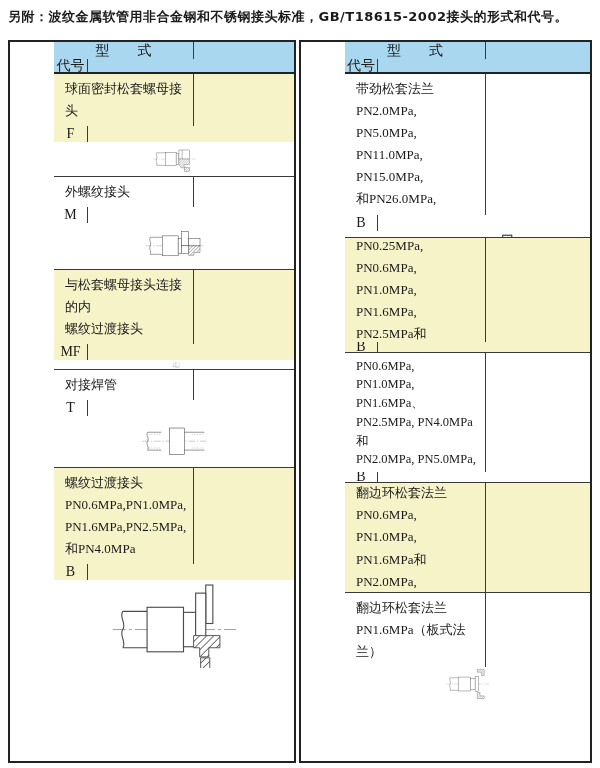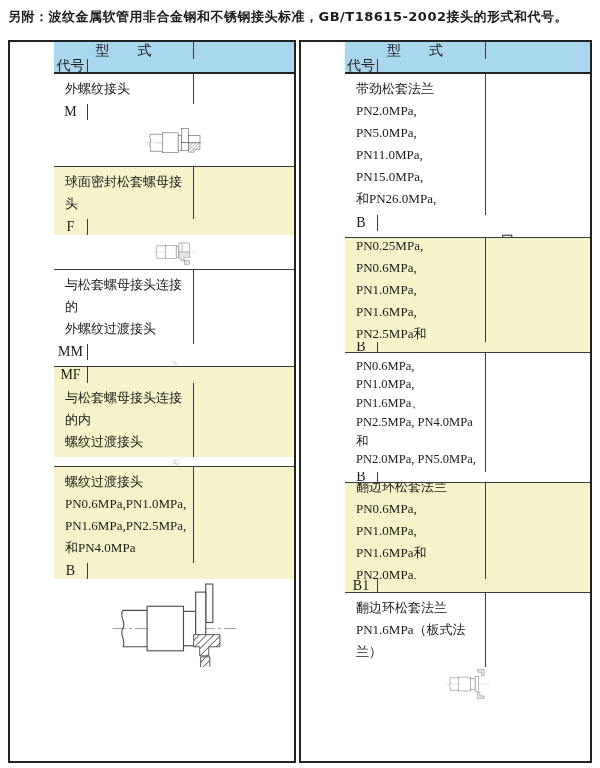--- a/index.html
+++ b/index.html
@@ -59,20 +59,41 @@
 
 <div class="title">另附：波纹金属软管用非合金钢和不锈钢接头标准，GB/T18615-2002接头的形式和代号。</div>
 
 <div class="tbl lt">
   <div class="row header" style="height:32px">
     <div class="cell tcell hc">型　　式</div>
     <div class="cell ccell hc">代号</div>
     <div class="cell dcell hc" style="display:flex;align-items:center;justify-content:center">简　　图</div>
   </div>
 
+  <div class="row hl" style="height:103px">
+    <div class="cell tcell"><span>球面密封松套螺母接头</span></div>
+    <div class="cell ccell">
+        <span>F</span>
+      </div>
+    <div class="cell dcell" style="background:#fff">
+        <div class="diag">
+      <svg viewBox="0 0 130 92" preserveAspectRatio="xMidYMid meet">
+        <line class="cl" x1="4" y1="46" x2="126" y2="46"></line>
+        <path class="ln" d="M40 28 H14 M40 64 H14 M14 28 c-4 6 4 12 0 18 c-4 6 4 12 0 18"></path>
+        <rect class="bx" x="40" y="27" width="30" height="38"></rect>
+        <rect class="bx" x="70" y="31" width="8" height="30"></rect>
+        <rect class="bx" x="78" y="20" width="30" height="26"></rect>
+        <line class="ln" x1="87" y1="20" x2="87" y2="46"></line>
+        <path class="ht" d="M78 46 h30 v16 h-15 v9 h-9 l-6 -11 z"></path>
+        <rect class="ht" x="93" y="71" width="16" height="10"></rect>
+      </svg>
+    </div>
+      </div>
+  </div>
+
   <div class="row" style="height:93px">
     <div class="cell tcell"><span>外螺纹接头</span></div>
     <div class="cell ccell">
         <span>M</span>
       </div>
     <div class="cell dcell">
         <div class="diag">
       <svg viewBox="0 0 130 92" preserveAspectRatio="xMidYMid meet">
         <line class="cl" x1="4" y1="46" x2="126" y2="46"></line>
         <path class="ln" d="M40 28 H14 M40 64 H14 M14 28 c-4 6 4 12 0 18 c-4 6 4 12 0 18"></path>
@@ -80,81 +101,61 @@
         <rect class="bx" x="73" y="30" width="7" height="32"></rect>
         <rect class="bx" x="80" y="16" width="15" height="30"></rect>
         <rect class="bx" x="80" y="46" width="15" height="16"></rect>
         <rect class="bx" x="95" y="31" width="24" height="15"></rect>
         <path class="ht" d="M95 46 h24 v14 h-13 v6 h-11 z"></path>
       </svg>
     </div>
       </div>
   </div>
 
-  <div class="row hl" style="height:103px">
-    <div class="cell tcell"><span>球面密封松套螺母接头</span></div>
-    <div class="cell ccell">
-        <span>F</span>
-      </div>
-    <div class="cell dcell" style="background:#fff">
-        <div class="diag">
-      <svg viewBox="0 0 130 92" preserveAspectRatio="xMidYMid meet">
-        <line class="cl" x1="4" y1="46" x2="126" y2="46"></line>
-        <path class="ln" d="M40 28 H14 M40 64 H14 M14 28 c-4 6 4 12 0 18 c-4 6 4 12 0 18"></path>
-        <rect class="bx" x="40" y="27" width="30" height="38"></rect>
-        <rect class="bx" x="70" y="31" width="8" height="30"></rect>
-        <rect class="bx" x="78" y="20" width="30" height="26"></rect>
-        <line class="ln" x1="87" y1="20" x2="87" y2="46"></line>
-        <path class="ht" d="M78 46 h30 v16 h-15 v9 h-9 l-6 -11 z"></path>
-        <rect class="ht" x="93" y="71" width="16" height="10"></rect>
-      </svg>
-    </div>
-      </div>
-  </div>
-
-  <div class="row" style="height:97px">
-    <div class="cell tcell"><span>与松套螺母接头连接的
-外螺纹过渡接头</span></div>
-    <div class="cell ccell">
-        <span>MM</span>
-      </div>
-    <div class="cell dcell">
-        <div class="diag">
-      <svg viewBox="0 0 130 92" preserveAspectRatio="xMidYMid meet">
-        <line class="cl" x1="4" y1="46" x2="126" y2="46"></line>
-        <rect class="bx" x="52" y="26" width="28" height="36"></rect>
-        <line class="ln" x1="60" y1="26" x2="60" y2="62"></line>
-        <rect class="bx" x="84" y="14" width="13" height="12" rx="3"></rect>
-        <rect class="bx" x="80" y="24" width="40" height="38"></rect>
-        <path class="ht" d="M46 62 h74 v10 h-44 v8 h-15 v-8 h-15 z"></path>
-      </svg>
-    </div>
-      </div>
-  </div>
 
   <div class="row hl" style="height:100px">
-    <div class="cell ccell">
-        <span>MF</span>
-      </div>
     <div class="cell tcell"><span>与松套螺母接头连接的内
 螺纹过渡接头</span></div>
+    <div class="cell ccell">
+        <span>MF</span>
+      </div>
     <div class="cell dcell" style="background:#fff">
         <div class="diag">
       <svg viewBox="0 0 130 92" preserveAspectRatio="xMidYMid meet">
         <line class="cl" x1="4" y1="46" x2="126" y2="46"></line>
         <rect class="bx" x="52" y="30" width="24" height="30"></rect>
         <line class="ln" x1="60" y1="30" x2="60" y2="60"></line>
         <rect class="bx" x="76" y="20" width="42" height="48"></rect>
         <line class="ln" x1="88" y1="20" x2="88" y2="68"></line>
         <path class="ht" d="M46 60 h72 v12 h-36 v-5 h-36 z"></path>
       </svg>
     </div>
       </div>
   </div>
 
+  <div class="row" style="height:98px">
+    <div class="cell tcell"><span>对接焊管</span></div>
+    <div class="cell ccell">
+        <span>T</span>
+      </div>
+    <div class="cell dcell">
+        <div class="diag">
+      <svg viewBox="0 0 130 92" preserveAspectRatio="xMidYMid meet">
+        <line class="cl" x1="4" y1="46" x2="126" y2="46"></line>
+        <path class="ln" d="M40 29 H14 M40 63 H14 M14 29 c-4 6 4 11 0 17 c-4 6 4 11 0 17"></path>
+        <rect class="bx" x="56" y="21" width="28" height="50"></rect>
+        <path class="ln" d="M84 29 H122 M84 63 H122"></path>
+        <line class="dot" x1="16" y1="33" x2="38" y2="33"></line>
+        <line class="dot" x1="16" y1="59" x2="38" y2="59"></line>
+        <line class="dot" x1="98" y1="33" x2="120" y2="33"></line>
+        <line class="dot" x1="98" y1="59" x2="120" y2="59"></line>
+      </svg>
+    </div>
+      </div>
+  </div>
 
   <div class="row hl" style="height:200px">
     <div class="cell tcell"><span>螺纹过渡接头
 PN0.6MPa,PN1.0MPa,
 PN1.6MPa,PN2.5MPa,
 和PN4.0MPa</span></div>
     <div class="cell ccell">
         <span>B</span>
       </div>
     <div class="cell dcell" style="background:#fff">
@@ -278,23 +279,20 @@
         <rect class="ht" x="99" y="81" width="8" height="8"></rect>
       </svg>
     </div>
       </div>
   </div>
 
   <div class="row hl" style="height:110px">
     <div class="cell tcell"><span>翻边环松套法兰
 PN0.6MPa, PN1.0MPa,
 PN1.6MPa和PN2.0MPa,</span></div>
-    <div class="cell ccell">
-        <span>B1</span>
-      </div>
     <div class="cell dcell" style="background:#fff">
         <div class="diag">
       <svg viewBox="0 0 130 92" preserveAspectRatio="xMidYMid meet">
         <line class="cl" x1="4" y1="46" x2="126" y2="46"></line>
         <path class="ln" d="M36 28 H12 M36 64 H12 M12 28 c-4 6 4 12 0 18 c-4 6 4 12 0 18"></path>
         <rect class="bx" x="36" y="26" width="36" height="40"></rect>
         <rect class="bx" x="72" y="31" width="12" height="30"></rect>
         <rect class="bx" x="98" y="6" width="7" height="38"></rect>
         <rect class="bx" x="86" y="14" width="10" height="48"></rect>
         <path class="ht" d="M84 52 h28 v12 h-12 v9 h-9 v-9 h-7 z"></path>

